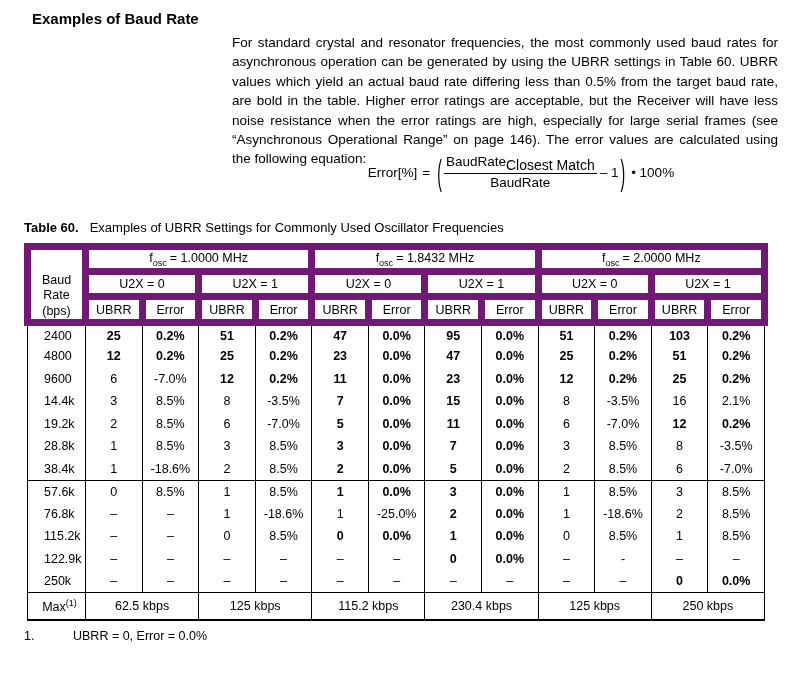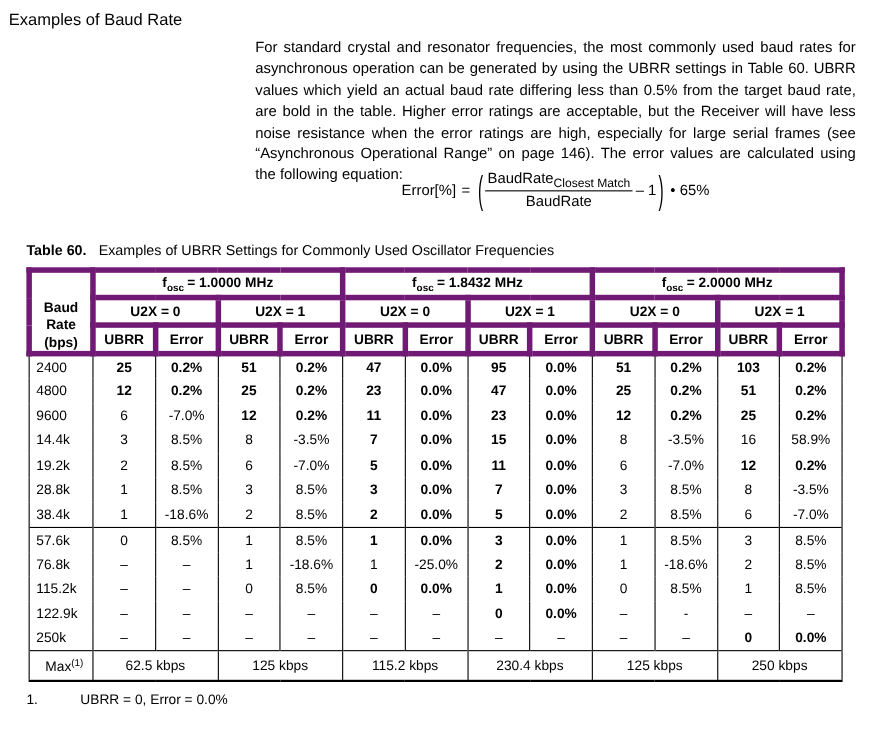--- a/index.html
+++ b/index.html
@@ -4,73 +4,73 @@
 <style>
   * { box-sizing: border-box; }
   html, body { margin: 0; padding: 0; }
   body {
     width: 794px; height: 673px;
     background: #ffffff; color: #000000;
     font-family: "Liberation Sans", sans-serif;
     position: relative; overflow: hidden;
   }
   .section-heading {
-    position: absolute; left: 8px; top: 8px; width: 200px;
-    font-size: 15px; font-weight: normal; line-height: 21px;
+    position: absolute; left: 32px; top: 8px; width: 200px;
+    font-size: 15px; font-weight: bold; line-height: 21px;
   }
   .intro {
     position: absolute; left: 232px; top: 9px; width: 546px;
     font-size: 13.5px; line-height: 19.4px; text-align: justify; margin-top: 24px;
   }
   .equation {
-    position: absolute; left: 232px; top: 146px; width: 546px; height: 52px;
+    position: absolute; left: 248px; top: 146px; width: 546px; height: 52px;
     display: flex; justify-content: center; align-items: center;
     font-size: 13.5px;
   }
   .equation .eq-sign { margin: 0 5px; }
   .paren {
     display: inline-block; transform: scaleY(2.5);
     font-size: 14px; font-weight: 300; margin: 0 2px;
   }
   .fraction { display: inline-flex; flex-direction: column; align-items: center; }
   .fraction .num { border-bottom: 1px solid #000; padding: 0 2px 1px 2px; }
   .fraction .den { padding-top: 1px; }
-  .eq-sub { font-size: 11px; vertical-align: sub; }
+  .eq-sub { font-size: 14px; vertical-align: sub; }
   .minus-one { margin-left: 3px; }
   .eq-tail { margin-left: 4px; }
 
   .table-title { position: absolute; left: 24px; top: 220px; font-size: 13px; }
   .table-title .t-label { font-weight: bold; margin-right: 11px; }
 
   table.ubrr {
     position: absolute; left: 24px; top: 243px; width: 744px;
     border-collapse: collapse; table-layout: fixed;
     font-size: 12.5px;
     border-left: 1px solid #000; border-right: 1px solid #000;
     border-top: 3px solid #000; border-bottom: 2px solid #000;
   }
   table.ubrr th {
-    border: 5px solid #701a75; font-weight: bold; text-align: center;
+    border: 7px solid #701a75; font-weight: normal; text-align: center;
     padding: 0; font-size: 12.5px;
   }
   table.ubrr thead tr.h1 th { height: 25px; }
   table.ubrr thead tr.h2 th { height: 25px; }
   table.ubrr thead tr.h3 th { height: 26px; }
   th.corner {
     text-align: left; vertical-align: bottom;
     padding: 0 0 4px 6px; line-height: 15.5px;
   }
   .fsub { font-size: 9px; vertical-align: sub; }
   .frest { margin-left: 3px; }
   table.ubrr tbody td {
     border-left: 1px solid #000; border-right: 1px solid #000;
     border-top: none; border-bottom: none;
     text-align: center; height: 22.5px; padding: 0;
   }
-  table.ubrr tbody td.baud { text-align: left; padding-left: 6px; }
+  table.ubrr tbody td.baud { text-align: left; padding-left: 16px; }
   table.ubrr tbody tr.sep td { border-top: 1px solid #000; }
   table.ubrr td.b { font-weight: bold; }
   table.ubrr tfoot td {
     border: 1px solid #000; border-bottom: none;
     height: 27px; text-align: center; padding: 0;
   }
   table.ubrr tfoot td.baud { text-align: center; padding-left: 6px; }
   sup.note-sup { font-size: 9px; vertical-align: super; }
 
   .footnote { position: absolute; left: 24px; top: 629px; font-size: 12.5px; }
@@ -88,21 +88,21 @@
 <div class="equation">
   <span>Error[%]</span>
   <span class="eq-sign">=</span>
   <span class="paren">(</span>
   <span class="fraction">
     <span class="num"><span>BaudRate</span><span class="eq-sub">Closest Match</span></span>
     <span class="den">BaudRate</span>
   </span>
   <span class="minus-one">– 1</span>
   <span class="paren">)</span>
-  <span class="eq-tail">• 65%</span>
+  <span class="eq-tail">• 100%</span>
 </div>
 
 <div class="table-title">
   <span class="t-label">Table 60.</span><span>Examples of UBRR Settings for Commonly Used Oscillator Frequencies</span>
 </div>
 
 <table class="ubrr">
   <colgroup>
     <col style="width:58px">
     <col>
@@ -204,21 +204,21 @@
         <td>8.5%</td>
         <td>8</td>
         <td>-3.5%</td>
         <td class="b">7</td>
         <td class="b">0.0%</td>
         <td class="b">15</td>
         <td class="b">0.0%</td>
         <td>8</td>
         <td>-3.5%</td>
         <td>16</td>
-        <td>58.9%</td>
+        <td>2.1%</td>
       </tr>
       <tr>
         <td class="baud">19.2k</td>
         <td>2</td>
         <td>8.5%</td>
         <td>6</td>
         <td>-7.0%</td>
         <td class="b">5</td>
         <td class="b">0.0%</td>
         <td class="b">11</td>

